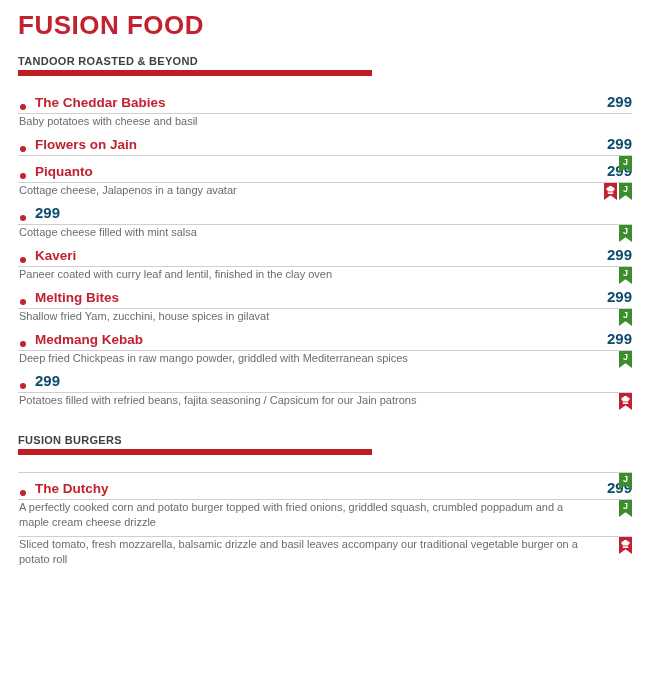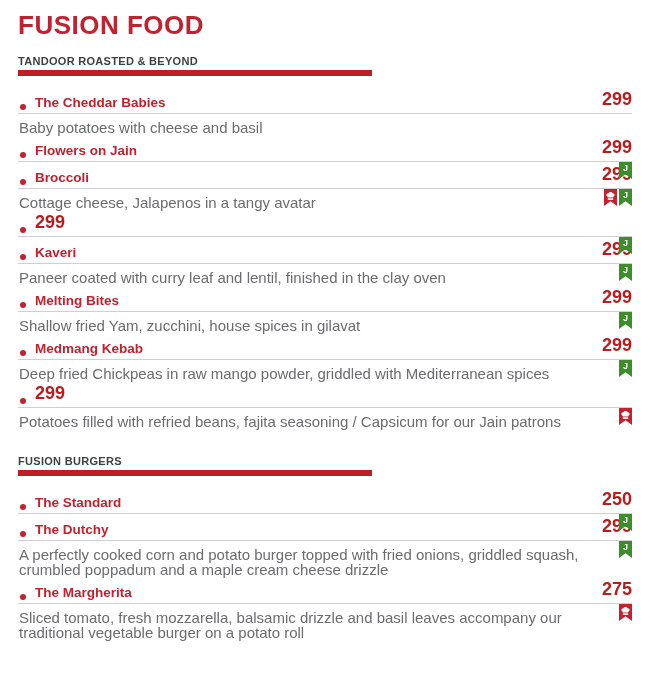--- a/index.html
+++ b/index.html
@@ -44,39 +44,39 @@
     margin: 0 9px 0 2px;
     flex: none;
   }
   .item-name {
     color: #C2212F;
     font-size: 13.5px;
     font-weight: 600;
     flex: 1;
   }
   .item-price {
-    color: #b91c1c;
-    font-size: 18px;
+    color: #0c4a6e;
+    font-size: 15px;
     font-weight: 600;
   }
   .item-sep {
     border-bottom: 1px solid #CFCFD1;
     position: relative;
     height: 0;
     margin-top: 3px;
   }
   .badges {
     position: absolute; right: 0; top: 1px;
     display: flex; gap: 2px;
   }
   .item-desc {
     color: #6B6C6E;
-    font-size: 15px;
+    font-size: 11px;
     line-height: 15px;
-    margin-top: 6px;
+    margin-top: 0;
     padding-right: 36px;
     padding-left: 1px;
   }
 
   .badge {
     display: inline-flex; justify-content: center; align-items: flex-start;
     width: 13px; height: 17px;
     clip-path: polygon(0 0, 100% 0, 100% 100%, 50% 72%, 0 100%);
     color: #fff;
     font-size: 9px; font-weight: 700; line-height: 13px;
@@ -118,21 +118,21 @@
     <div class="item-sep">
       <span class="badges">
                 <span class="badge badge-jain">J</span>
               </span>
     </div>
   </div>
 
   <div class="menu-item">
     <div class="item-row">
       <span class="bullet"></span>
-      <span class="item-name">Broccoli</span>
+      <span class="item-name">Piquanto</span>
       <span class="item-price">299</span>
     </div>
     <div class="item-sep">
       <span class="badges">
                 <span class="badge badge-chef">
                   <svg viewBox="0 0 10 10" xmlns="http://www.w3.org/2000/svg">
                     <path d="M5 0 C3.9 0 3 .6 2.7 1.5 C1.5 1.4 .4 2.3 .4 3.4 C.4 4.3 1.1 5 2 5.2 L2 6.2 L8 6.2 L8 5.2 C8.9 5 9.6 4.3 9.6 3.4 C9.6 2.3 8.5 1.4 7.3 1.5 C7 .6 6.1 0 5 0 Z" fill="#fff"></path>
                     <rect x="2" y="7" width="6" height="1.8" fill="#fff"></rect>
                   </svg>
                 </span>
@@ -145,20 +145,21 @@
   <div class="menu-item">
     <div class="item-row">
       <span class="bullet"></span>
       <span class="item-price">299</span>
     </div>
     <div class="item-sep">
       <span class="badges">
                 <span class="badge badge-jain">J</span>
               </span>
     </div>
+    <p class="item-desc">Cottage cheese filled with mint salsa</p>
   </div>
 
   <div class="menu-item">
     <div class="item-row">
       <span class="bullet"></span>
       <span class="item-name">Kaveri</span>
       <span class="item-price">299</span>
     </div>
     <div class="item-sep">
       <span class="badges">
@@ -214,25 +215,20 @@
     <p class="item-desc">Potatoes filled with refried beans, fajita seasoning / Capsicum for our Jain patrons</p>
   </div>
 </div>
   </section>
 
   <section class="menu-section">
     <h2 class="section-heading">FUSION BURGERS</h2>
     <div class="section-bar"></div>
     <div class="items">
   <div class="menu-item">
-    <div class="item-row">
-      <span class="bullet"></span>
-      <span class="item-name">The Standard</span>
-      <span class="item-price">250</span>
-    </div>
     <div class="item-sep">
       <span class="badges">
                 <span class="badge badge-jain">J</span>
               </span>
     </div>
   </div>
 
   <div class="menu-item">
     <div class="item-row">
       <span class="bullet"></span>
@@ -241,25 +237,20 @@
     </div>
     <div class="item-sep">
       <span class="badges">
                 <span class="badge badge-jain">J</span>
               </span>
     </div>
     <p class="item-desc">A perfectly cooked corn and potato burger topped with fried onions, griddled squash, crumbled poppadum and a maple cream cheese drizzle</p>
   </div>
 
   <div class="menu-item">
-    <div class="item-row">
-      <span class="bullet"></span>
-      <span class="item-name">The Margherita</span>
-      <span class="item-price">275</span>
-    </div>
     <div class="item-sep">
       <span class="badges">
                 <span class="badge badge-chef">
                   <svg viewBox="0 0 10 10" xmlns="http://www.w3.org/2000/svg">
                     <path d="M5 0 C3.9 0 3 .6 2.7 1.5 C1.5 1.4 .4 2.3 .4 3.4 C.4 4.3 1.1 5 2 5.2 L2 6.2 L8 6.2 L8 5.2 C8.9 5 9.6 4.3 9.6 3.4 C9.6 2.3 8.5 1.4 7.3 1.5 C7 .6 6.1 0 5 0 Z" fill="#fff"></path>
                     <rect x="2" y="7" width="6" height="1.8" fill="#fff"></rect>
                   </svg>
                 </span>
               </span>
     </div>

